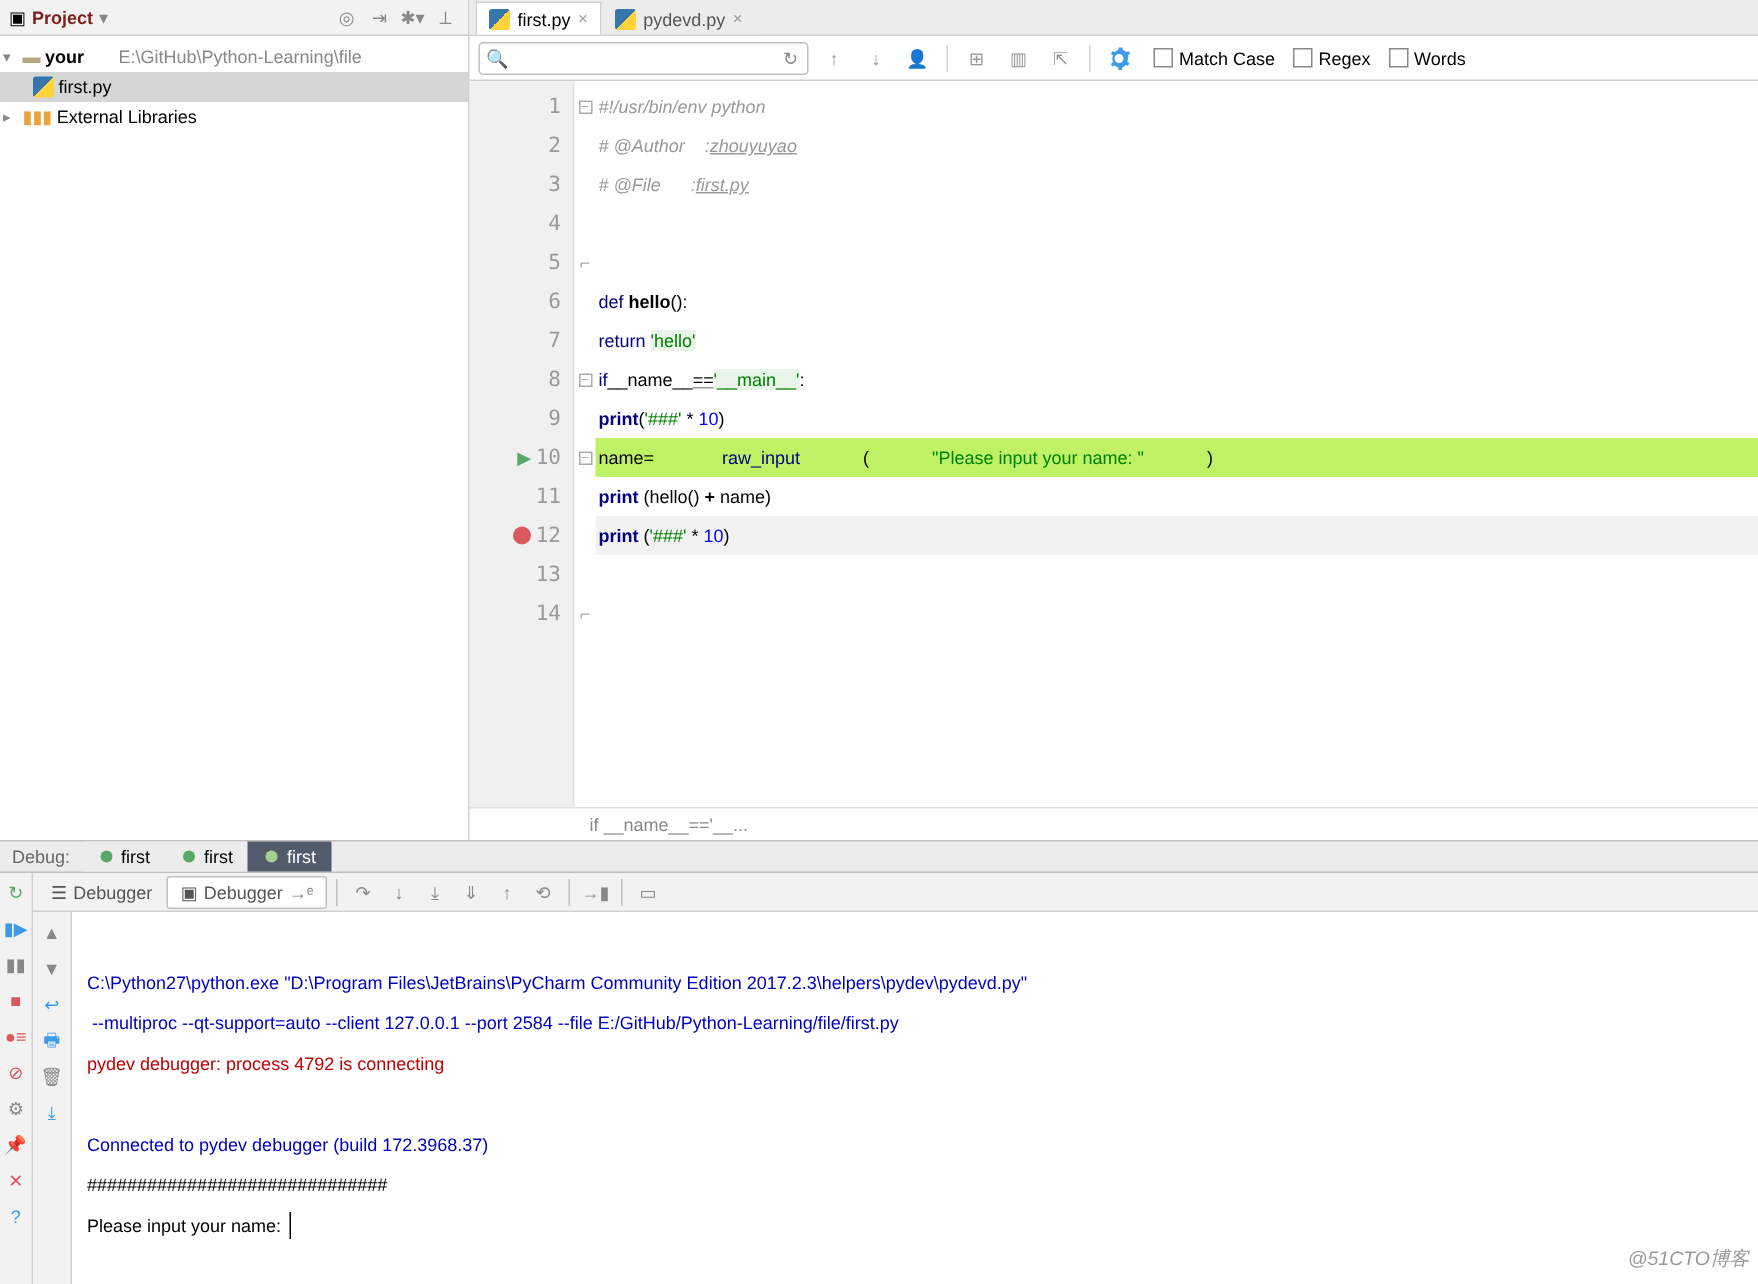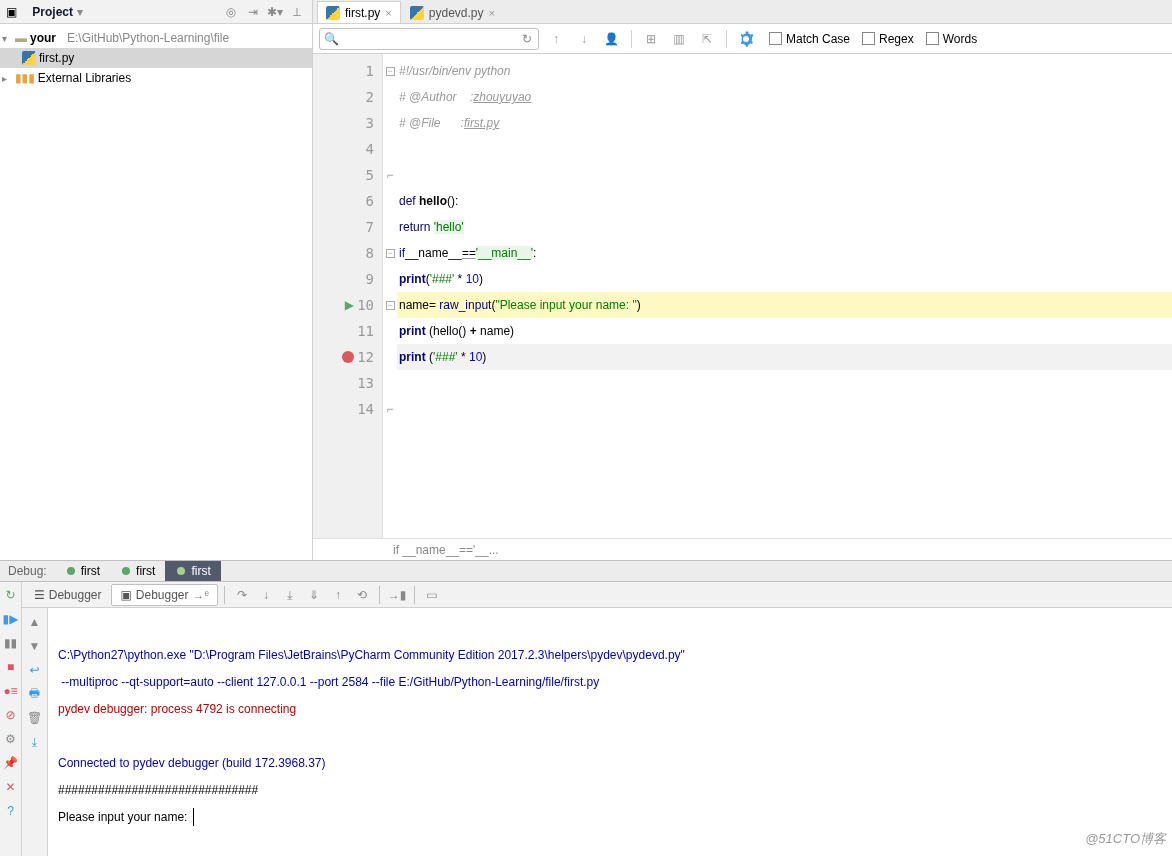--- a/index.html
+++ b/index.html
@@ -1,32 +1,32 @@
 <!DOCTYPE html>
 <html><head>
 <meta charset="utf-8">
 <style>
 * { margin:0; padding:0; box-sizing:border-box; font-family:"Segoe UI",Arial,sans-serif; font-size:12px; }
 html,body { width:1172px; height:856px; overflow:hidden; background:#fff; }
 .root { display:flex; flex-direction:column; width:100%; height:100%; }
 .top-area { display:flex; height:560px; }
 .project-panel { width:313px; border-right:1px solid #d0d0d0; display:flex; flex-direction:column; }
 .project-header { height:24px; display:flex; align-items:center; padding:0 6px; background:#f2f2f2; border-bottom:1px solid #d0d0d0; gap:4px; }
-.project-header .title { font-weight:bold; color:#0f172a; flex:0 0 auto;margin-left:11px; }
+.project-header .title { font-weight:bold; color:#7f1d1d; flex:0 0 auto; }
 .project-header .spacer { flex:1; }
 .proj-icon-btn { width:18px; height:18px; display:flex; align-items:center; justify-content:center; color:#888; cursor:pointer; }
 .tree { padding:4px 0; }
 .tree-row { display:flex; align-items:center; height:20px; padding-left:2px; gap:3px; }
 .tree-row.depth1 { padding-left:22px; }
 .tw { width:10px; color:#888; font-size:10px; }
 .folder-ic { color:#b8a581; }
 .py-ic { width:14px; height:14px; background:linear-gradient(135deg,#3776ab 50%,#ffd43b 50%); border-radius:2px; }
 .lib-ic { color:#e8a33d; }
 .tree-row .lbl { color:#000; }
-.tree-row .path { color:#888; margin-left:8px; }
+.tree-row .path { color:#888; margin-left:20px; }
 .tree-row.sel { background:#d6d6d6; }
 
 .editor-panel { flex:1; display:flex; flex-direction:column; min-width:0; }
 .editor-tabs { height:24px; display:flex; align-items:flex-end; background:#ececec; border-bottom:1px solid #d0d0d0; padding-left:4px; gap:0; }
 .etab { height:22px; display:flex; align-items:center; padding:0 8px; gap:5px; background:#ececec; border:1px solid transparent; border-bottom:none; cursor:pointer; color:#555; }
 .etab.active { background:#fff; border-color:#d0d0d0; color:#000; }
 .etab .close { color:#999; font-size:11px; }
 .search-row { height:30px; display:flex; align-items:center; border-bottom:1px solid #d0d0d0; padding:0 6px; gap:6px; }
 .search-input-wrap { display:flex; align-items:center; border:1px solid #c0c0c0; border-radius:3px; height:22px; width:220px; padding:0 4px; gap:4px; }
 .search-input-wrap input { border:none; outline:none; flex:1; font-size:12px; }
@@ -41,21 +41,21 @@
 .gutter { width:70px; background:#f0f0f0; border-right:1px solid #e0e0e0; padding-top:4px; }
 .gline { height:26px; display:flex; align-items:center; justify-content:flex-end; padding-right:8px; position:relative; }
 .gline .num { color:#999; font-family:Consolas,monospace; font-size:14px; width:26px; text-align:right; }
 .gline .run { position:absolute; right:28px; color:#59a869; font-size:12px; }
 .gline .bp { position:absolute; right:28px; width:12px; height:12px; border-radius:50%; background:#db5860; }
 .fold-col { width:14px; background:#fff; padding-top:4px; }
 .fline { height:26px; display:flex; align-items:center; justify-content:center; color:#aaa; font-size:10px; }
 .fline .fbox { width:9px; height:9px; border:1px solid #aaa; display:flex; align-items:center; justify-content:center; font-size:9px; line-height:1; }
 .code-col { flex:1; padding-top:4px; font-family:Consolas,"Courier New",monospace; font-size:15px; }
 .cline { height:26px; display:flex; align-items:center; white-space:pre; padding-left:2px; }
-.cline.bp-line { background:#fef9c3; }
+.cline.bp-line { background:#bef264;gap:42px; }
 .cline.cur-line { background:#f2f2f2; }
 .c-com { color:#999; font-style:italic; }
 .c-kw { color:#000080; font-weight:normal; }
 .c-fn { color:#000; font-weight:bold; }
 .c-str { color:#008000; }
 .c-str-bg { background:#e8f5e8; }
 .c-num { color:#0000ff; }
 .c-builtin { color:#000080; }
 .c-under { text-decoration:underline; text-decoration-color:#999;font-style:italic; }
 .breadcrumb-bar { height:22px; border-top:1px solid #e0e0e0; display:flex; align-items:center; padding-left:80px; color:#888; font-size:11px; }

